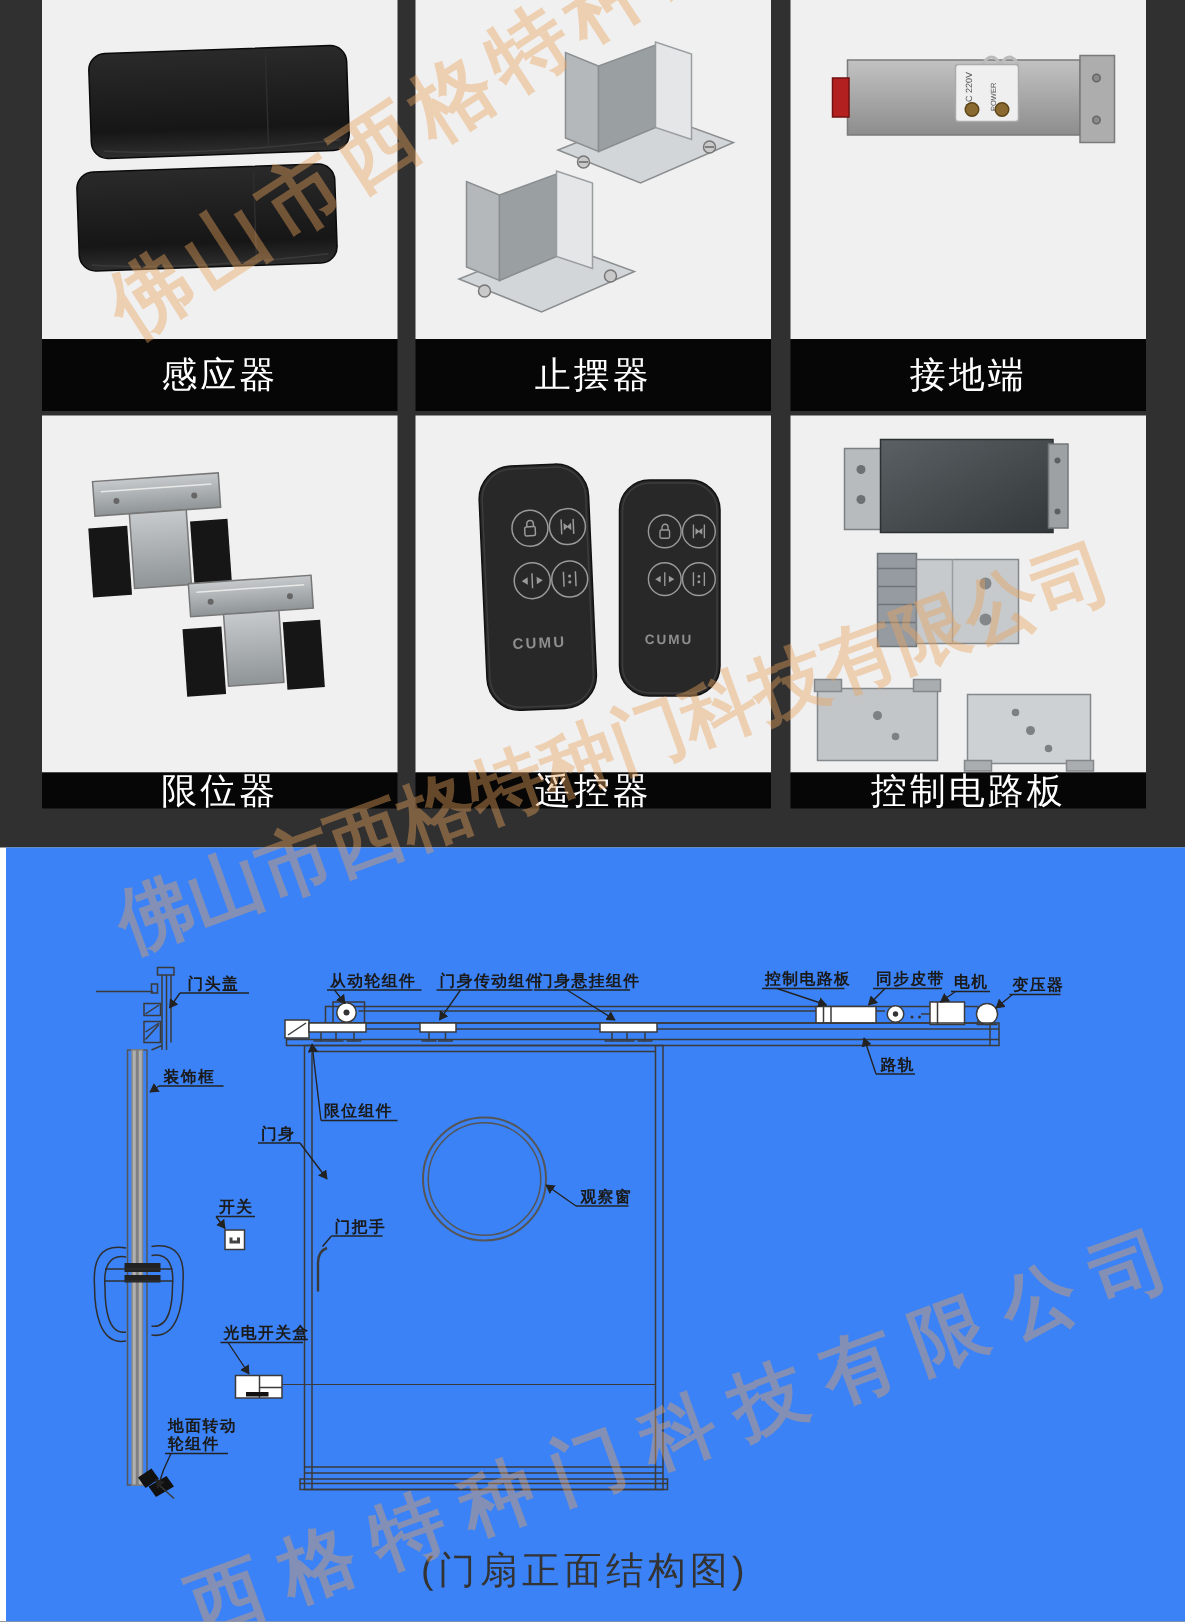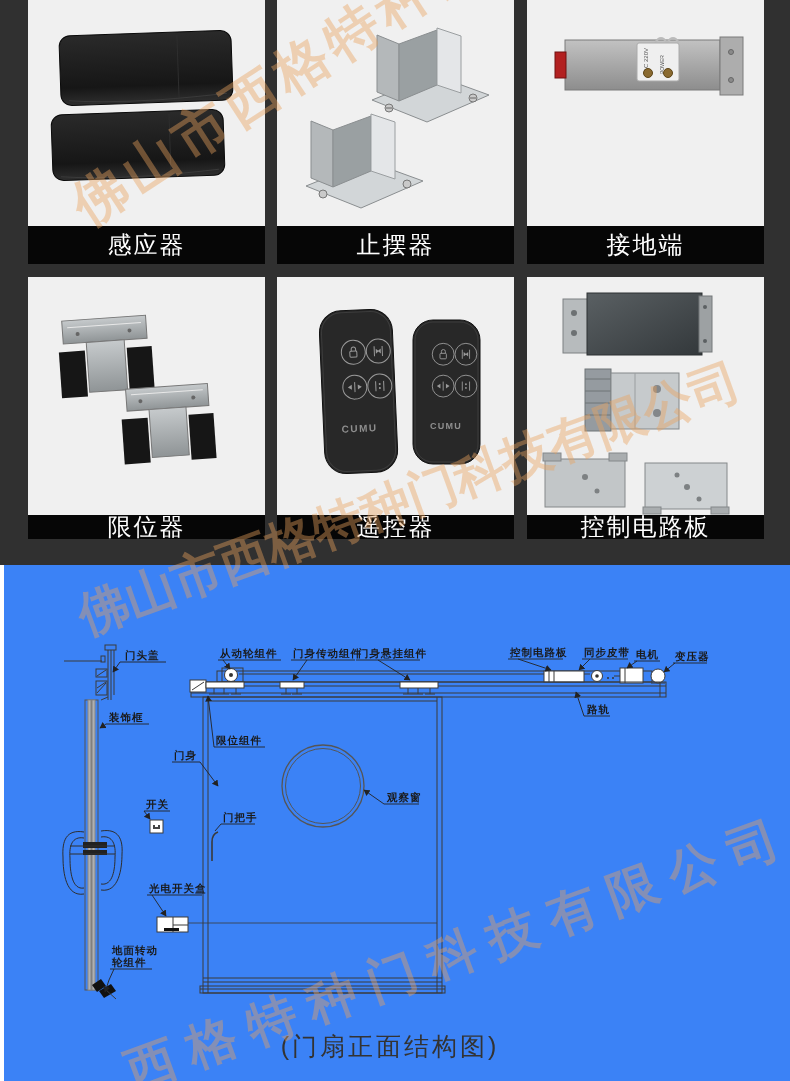--- a/index.html
+++ b/index.html
@@ -5,21 +5,21 @@
   html,body{margin:0;padding:0;}
   body{width:790px;height:1081px;position:relative;overflow:hidden;
        font-family:"Liberation Sans","DejaVu Sans",sans-serif;background:#fff;}
   .dark-section{position:absolute;left:0;top:0;width:790px;height:565px;background:#303030;}
   .grid{position:absolute;left:0;top:0;width:790px;height:565px;}
   .card{position:absolute;width:237px;}
   .card-img{position:absolute;left:0;top:0;width:237px;background:#f0f0f0;overflow:hidden;}
   .card-label{position:absolute;left:0;width:237px;background:#060606;color:#ffffff;
               text-align:center;font-size:24px;letter-spacing:2px;display:flex;
               align-items:center;justify-content:center;}
-  .r1 .card-img{height:226px;} .r1 .card-label{top:226px;height:38px;}
+  .r1 .card-img{height:226px;} .r1 .card-label{top:226px;height:48px;}
   .r2 .card-img{top:0;height:238px;} .r2 .card-label{top:238px;height:24px;}
   .c1{left:28px;} .c2{left:277px;} .c3{left:527px;}
   .row1{top:0;} .row2{top:277px;}
   .light-section{position:absolute;left:4px;top:565px;width:790px;height:516px;background:#3b82f6;}
   svg text.dlabel{font-family:"Liberation Sans","DejaVu Sans",sans-serif;font-size:10.5px;
                   font-weight:bold;fill:#1a1a1a;letter-spacing:1px;}
   svg text.caption{font-family:"Liberation Sans","DejaVu Sans",sans-serif;font-size:25px;
                    fill:#333;letter-spacing:3px;}
   .wm{position:absolute;font-weight:700;color:rgba(234,162,92,0.42);white-space:nowrap;
       transform-origin:0 50%;pointer-events:none;z-index:50;}

